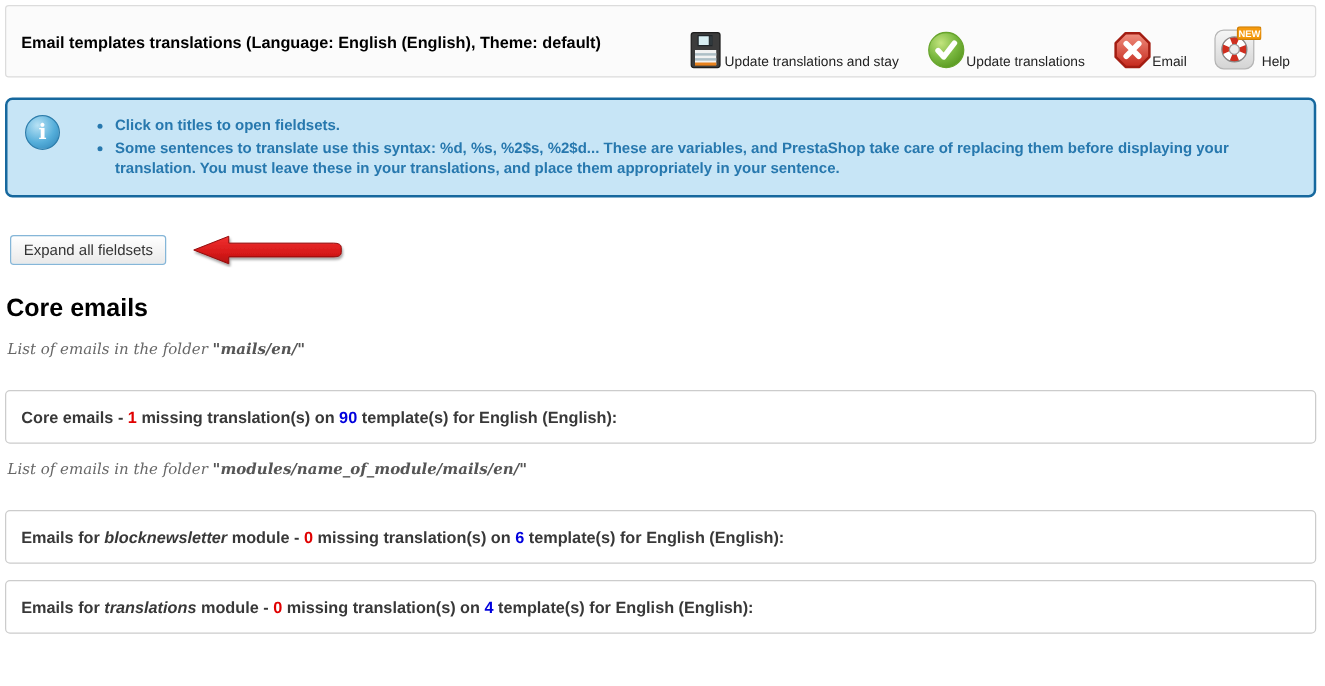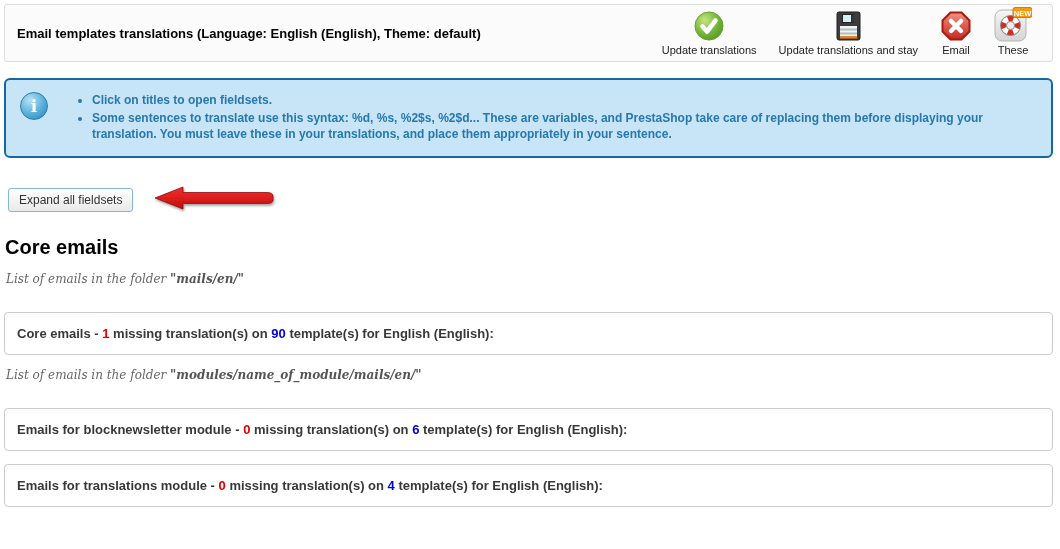--- a/index.html
+++ b/index.html
@@ -31,22 +31,22 @@
   }
   .toolbar {
     display: flex;
     align-items: flex-end;
     gap: 22px;
     padding: 0 20px 5px 0;
     height: 100%;
   }
   .toolbar-btn {
     display: flex;
-    flex-direction: column;
-    align-items: center;
+    flex-direction: row;
+    align-items: flex-end;
     cursor: pointer;
     user-select: none;
   }
   .toolbar-btn .ticon { height: 34px; display: flex; align-items: flex-end; }
   .toolbar-btn .tlabel {
     font-size: 11px;
     color: #222;
     margin-top: 2px;
     white-space: nowrap;
   }
@@ -81,21 +81,21 @@
     font-size: 12px;
     line-height: 16px;
     font-weight: bold;
   }
   .info-list li { margin-bottom: 2px; }
 
   
   .expand-row {
     margin: 30px 0 0 8px;
     display: flex;
-    align-items: flex-end;
+    align-items: flex-start;
     gap: 20px;
     height: 24px;
   }
   .expand-btn {
     font-family: "Liberation Sans", sans-serif;
     font-size: 12px;
     color: #333;
     padding: 4px 10px;
     background: linear-gradient(#ffffff, #e9e9e9);
     border: 1px solid #85b6d8;
@@ -129,63 +129,63 @@
     display: flex;
     align-items: center;
     padding-left: 12px;
     font-size: 13px;
     font-weight: bold;
     color: #383838;
     cursor: pointer;
     white-space: pre;
   }
   .fieldset + .fieldset { margin-top: 13px; }
-  .fieldset .module { }
+  .fieldset .module { font-style: italic; }
   .fieldset .num-missing { color: #e00000; }
   .fieldset .num-count { color: #0000dd; }
 </style>
 </head>
 <body>
 
 <div class="header">
   <div class="header-title">Email templates translations (Language: English (English), Theme: default)</div>
 
   <div class="toolbar">
+
+    <div class="toolbar-btn">
+      <span class="ticon">
+        <svg width="32" height="32" viewBox="0 0 32 32">
+          <rect x="5" y="2" width="23" height="28" rx="2" fill="#3c3c3c" stroke="#1e1e1e"></rect>
+          <rect x="10" y="4" width="12" height="9" fill="#20262a"></rect>
+          <rect x="11" y="5" width="8" height="7" fill="#d8eef2"></rect>
+          <rect x="19.5" y="5" width="2.5" height="7" fill="#30383c"></rect>
+          <rect x="8" y="16" width="17" height="12" fill="#f2f2f2"></rect>
+          <rect x="8" y="18.5" width="17" height="2" fill="#aebfc6"></rect>
+          <rect x="8" y="22.5" width="17" height="2" fill="#aebfc6"></rect>
+          <rect x="8" y="26" width="17" height="2.5" fill="#e8821e"></rect>
+        </svg>
+      </span>
+      <span class="tlabel">Update translations and stay</span>
+    </div>
 
     <div class="toolbar-btn">
       <span class="ticon">
         <svg width="32" height="32" viewBox="0 0 32 32">
           <defs>
             <radialGradient id="gGreen" cx="35%" cy="30%" r="80%">
               <stop offset="0%" stop-color="#c3e47e"></stop>
               <stop offset="55%" stop-color="#7ab840"></stop>
               <stop offset="100%" stop-color="#55951d"></stop>
             </radialGradient>
           </defs>
           <circle cx="16" cy="16" r="14" fill="url(#gGreen)" stroke="#67a42c"></circle>
           <path d="M9.5 16.5 L14 21.5 L22.5 10.5" fill="none" stroke="#ffffff" stroke-width="4.5" stroke-linecap="round" stroke-linejoin="round"></path>
         </svg>
       </span>
       <span class="tlabel">Update translations</span>
-    </div>
-
-    <div class="toolbar-btn">
-      <span class="ticon">
-        <svg width="32" height="32" viewBox="0 0 32 32">
-          <rect x="5" y="2" width="23" height="28" rx="2" fill="#3c3c3c" stroke="#1e1e1e"></rect>
-          <rect x="10" y="4" width="12" height="9" fill="#20262a"></rect>
-          <rect x="11" y="5" width="8" height="7" fill="#d8eef2"></rect>
-          <rect x="19.5" y="5" width="2.5" height="7" fill="#30383c"></rect>
-          <rect x="8" y="16" width="17" height="12" fill="#f2f2f2"></rect>
-          <rect x="8" y="18.5" width="17" height="2" fill="#aebfc6"></rect>
-          <rect x="8" y="22.5" width="17" height="2" fill="#aebfc6"></rect>
-          <rect x="8" y="26" width="17" height="2.5" fill="#e8821e"></rect>
-        </svg>
-      </span>
-      <span class="tlabel">Update translations and stay</span>
     </div>
 
     <div class="toolbar-btn">
       <span class="ticon">
         <svg width="32" height="32" viewBox="0 0 32 32">
           <defs>
             <linearGradient id="gRed" x1="0" y1="0" x2="0" y2="1">
               <stop offset="0%" stop-color="#f09080"></stop>
               <stop offset="100%" stop-color="#c5281c"></stop>
             </linearGradient>
@@ -210,21 +210,21 @@
           <circle cx="16.5" cy="18.5" r="10" fill="#cf2e1f"></circle>
           <circle cx="16.5" cy="18.5" r="7" fill="none" stroke="#ffffff" stroke-width="5.5" stroke-dasharray="5.5 5.5" transform="rotate(22 16.5 18.5)"></circle>
           <circle cx="16.5" cy="18.5" r="4" fill="#ececec" stroke="#9a9a9a"></circle>
           <circle cx="16.5" cy="18.5" r="10" fill="none" stroke="#8a8a8a"></circle>
           <g>
             <rect x="19" y="0.5" width="19" height="10" rx="2" fill="#f59a0e" stroke="#d07f05"></rect>
             <text x="28.5" y="8.5" font-size="7.5" font-weight="bold" fill="#ffffff" text-anchor="middle" font-family="Liberation Sans, sans-serif">NEW</text>
           </g>
         </svg>
       </span>
-      <span class="tlabel">These</span>
+      <span class="tlabel">Help</span>
     </div>
 
   </div>
 </div>
 
 <div class="infobox">
   <div class="info-icon">
     <span>i</span>
   </div>
   <ul class="info-list">

